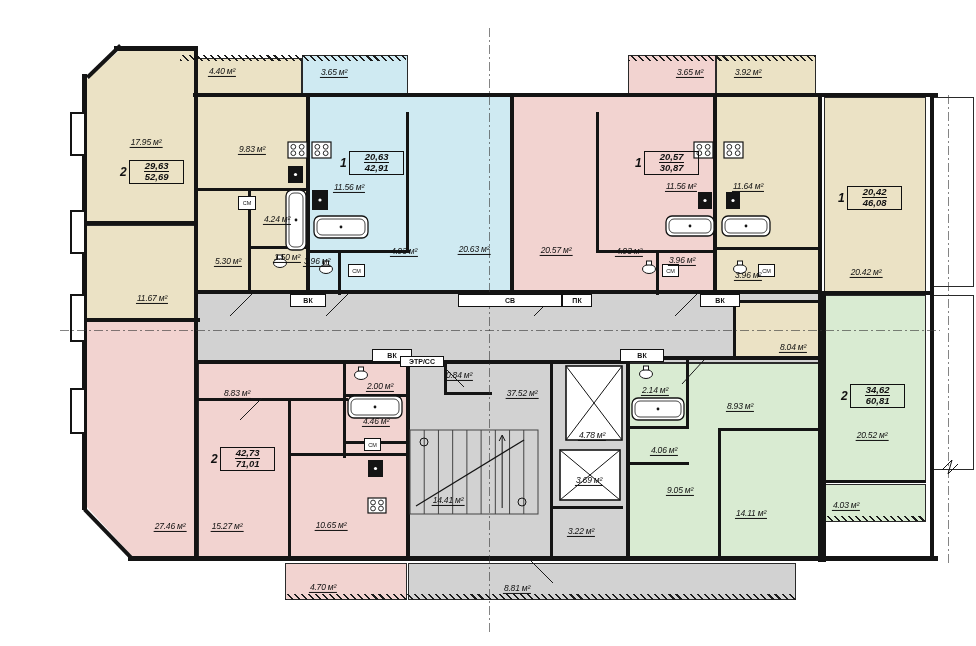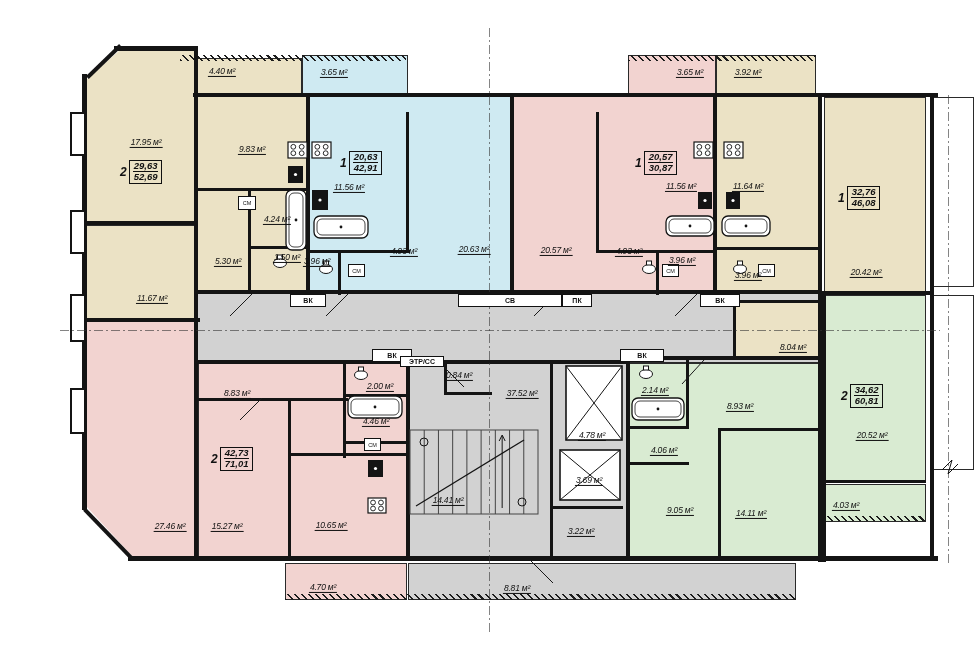--- a/index.html
+++ b/index.html
@@ -11,21 +11,21 @@
   .dwall{position:absolute;background:#141414;height:4px;transform-origin:left top;}
   .bump{position:absolute;background:#fff;border:2px solid #141414;box-sizing:border-box;}
   .hatch{position:absolute;background:repeating-linear-gradient(45deg,#1c1c1c 0 1.5px,transparent 1.5px 5px);}
   .lbl{position:absolute;transform:translate(-50%,-55%);font-size:8.5px;letter-spacing:-0.2px;
        color:#101010;border-bottom:1px solid #101010;padding:0 1px;white-space:nowrap;font-style:italic;}
   .tag{position:absolute;background:#fff;border:1.5px solid #111;color:#111;display:flex;
        align-items:center;justify-content:center;box-sizing:border-box;font-size:7px;font-weight:bold;}
   .sm{font-size:5.5px;font-weight:normal;}
   .badge{position:absolute;display:flex;align-items:center;gap:2px;color:#101010;font-style:italic;font-weight:bold;}
   .badge .num{font-size:12px;}
-  .badge .bx{border:1.5px solid #101010;font-size:9.5px;line-height:1.1;padding:0 3px;text-align:center;}
+  .badge .bx{border:1.5px solid #101010;font-size:9.5px;line-height:1.1;padding:0 14px;text-align:center;}
   .badge .top{border-bottom:1px solid #101010;padding:0 1px;}
   .ddh{position:absolute;height:1px;opacity:.6;background:repeating-linear-gradient(90deg,#333 0 9px,transparent 9px 12px,#333 12px 14px,transparent 14px 17px);}
   .ddv{position:absolute;width:1px;opacity:.6;background:repeating-linear-gradient(180deg,#333 0 9px,transparent 9px 12px,#333 12px 14px,transparent 14px 17px);}
   svg{position:absolute;left:0;top:0;}
 </style>
 </head>
 <body>
 
 <div id="canvas">
     <div class="region" style="left: 178px; top: 58px; width: 124px; height: 37px; background: rgb(235, 226, 197);"></div>
@@ -236,21 +236,21 @@
     <div class="badge" style="left: 635px; top: 151px;">
       <span class="num">1</span>
       <span class="bx">
         <div class="top">20,57</div>
         <div>30,87</div>
       </span>
     </div>
     <div class="badge" style="left: 838px; top: 186px;">
       <span class="num">1</span>
       <span class="bx">
-        <div class="top">32,76</div>
+        <div class="top">20,42</div>
         <div>46,08</div>
       </span>
     </div>
     <div class="badge" style="left: 211px; top: 447px;">
       <span class="num">2</span>
       <span class="bx">
         <div class="top">42,73</div>
         <div>71,01</div>
       </span>
     </div>
@@ -293,17 +293,17 @@
     <div class="lbl" style="left: 522px; top: 394px;">37.52 м²</div>
     <div class="lbl" style="left: 459px; top: 376px;">0.84 м²</div>
     <div class="lbl" style="left: 448px; top: 501px;">14.41 м²</div>
     <div class="lbl" style="left: 592px; top: 436px;">4.78 м²</div>
     <div class="lbl" style="left: 589px; top: 481px;">3.69 м²</div>
     <div class="lbl" style="left: 570px; top: 532px; margin-left: 11px;">3.22 м²</div>
     <div class="lbl" style="left: 517px; top: 589px;">8.81 м²</div>
     <div class="lbl" style="left: 655px; top: 391px;">2.14 м²</div>
     <div class="lbl" style="left: 740px; top: 407px;">8.93 м²</div>
     <div class="lbl" style="left: 664px; top: 451px;">4.06 м²</div>
-    <div class="lbl" style="left: 680px; top: 511px;">9.05 м²</div>
+    <div class="lbl" style="left: 680px; top: 491px;">9.05 м²</div>
     <div class="lbl" style="left: 751px; top: 514px;">14.11 м²</div>
     <div class="lbl" style="left: 872px; top: 436px;">20.52 м²</div>
     <div class="lbl" style="left: 846px; top: 506px;">4.03 м²</div>
   </div>
 
 </body></html>

